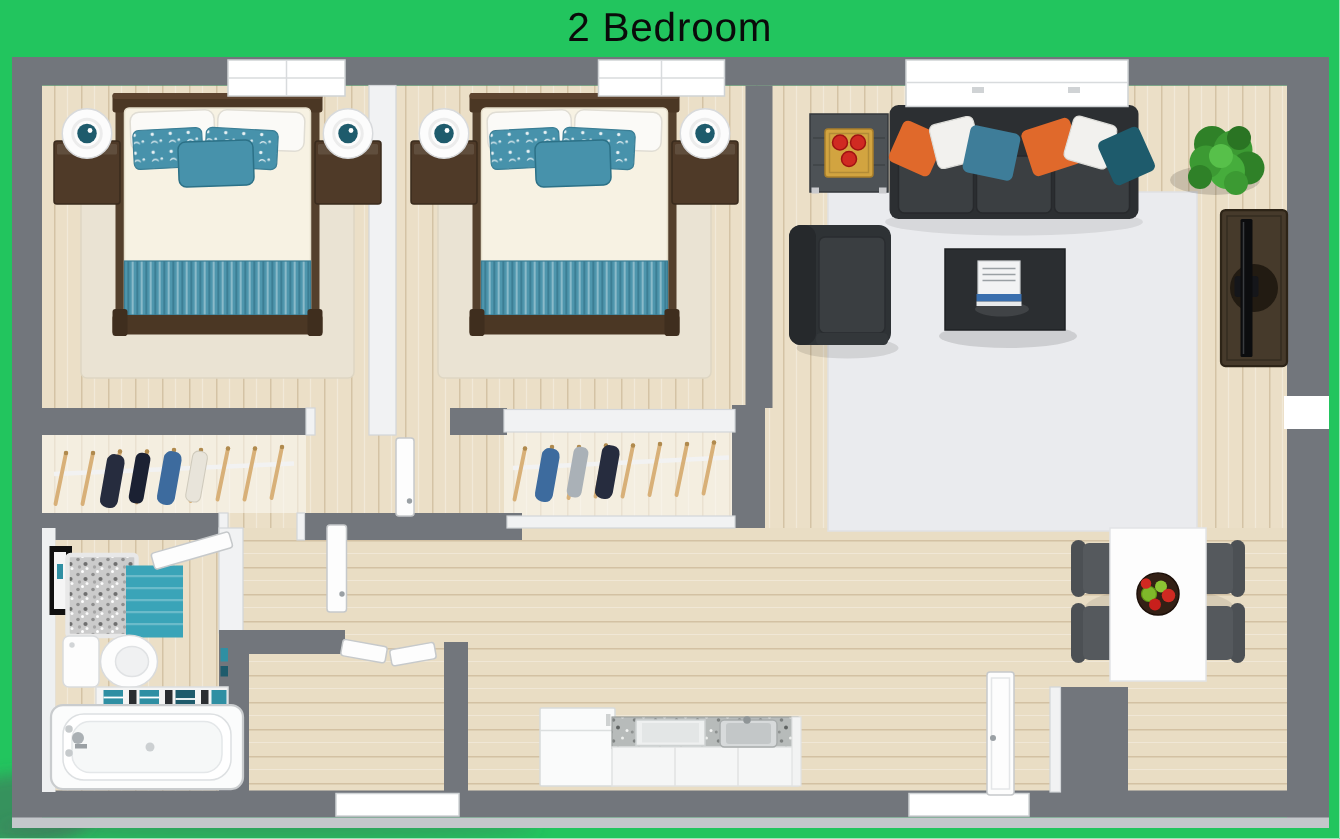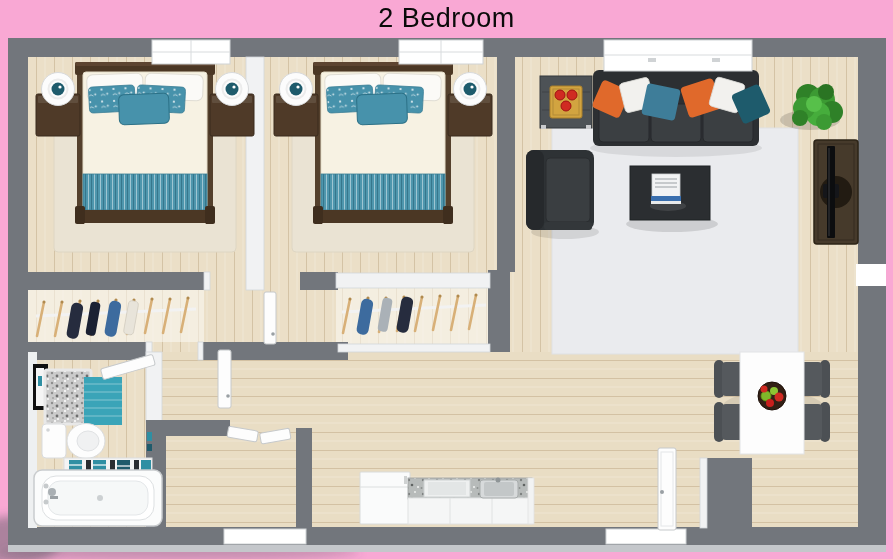--- a/index.html
+++ b/index.html
@@ -1,16 +1,16 @@
 <!DOCTYPE html>
 <html style="--wall: #72767c; --wallLight: #c4c7cb; --floor: #ebdfc7; --windowWhite: #ffffff; --interiorWall: #f1f2f3; --teal: #4792ab; --tealDeep: #1e5b6c; --tealMat: #3aa4b8; --orange: #e0692b; --charcoal: #34383b; --woodDark: #4b3724; --rugBeige: #eae3d3; --rugGray: #eaebee; --plantGreen: #3c9a33; --appleRed: #d02a22; --trayGold: #d2a440; --navy: #262c3e; --denim: #3d6b9e; --granite: #b4b8b7; --chairGray: #55595d; --tableWhite: #fdfdfd;"><head>
 <meta charset="utf-8">
 <style>
   html,body{margin:0;padding:0;background:#fff;}
-  .stage{position:relative;width:893px;height:559px;background:#f9a8d4;overflow:hidden;
+  .stage{position:relative;width:893px;height:559px;background:#22c55e;overflow:hidden;
          font-family:"Liberation Sans", sans-serif;}
   .title{position:absolute;top:3px;left:0;width:100%;text-align:center;
          font-size:27px;color:#0a0a0a;letter-spacing:.5px;}
   svg{position:absolute;top:0;left:0;}
   
   .f-wall{fill:var(--wall)}
   .f-wl{fill:var(--wallLight)}
   .f-iw{fill:var(--interiorWall);stroke:#d3d6d9;stroke-width:.8}
   .f-win{fill:var(--windowWhite);stroke:#cfd3d5;stroke-width:1}
   .f-teal{fill:var(--teal)}

